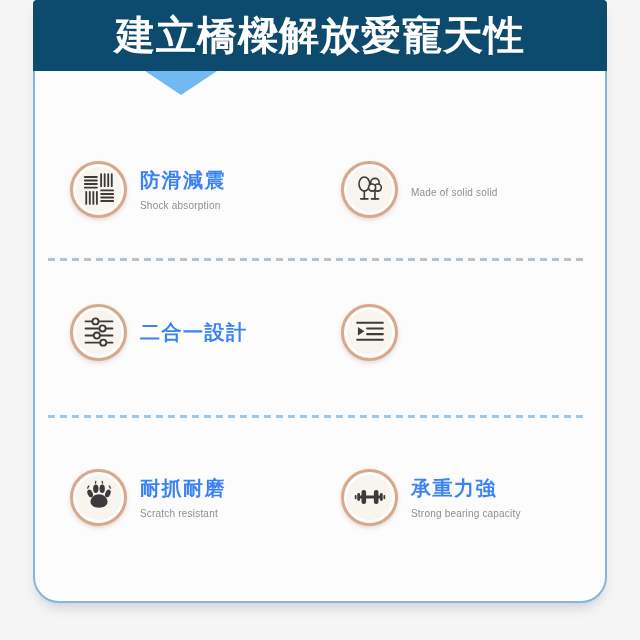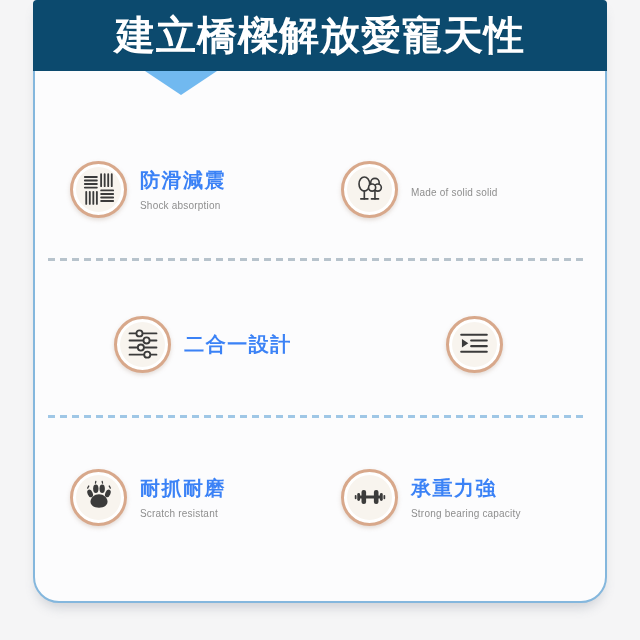--- a/index.html
+++ b/index.html
@@ -35,21 +35,21 @@
     position:absolute; left:13px; width:538px; height:3px;
     background:repeating-linear-gradient(90deg, var(--dc) 0 7px, transparent 7px 12px);
   }
   .d1 { top:256px; --dc:#b7c3cc; }
   .d2 { top:413px; --dc:#9fc7e6; }
   .feature {
     position:absolute; width:266px; height:62px;
     display:flex; align-items:center; gap:13px;
   }
   .c0 { left:35px; } .c1 { left:306px; }
-  .r0 { top:156px; } .r1 { top:311px;justify-content:center; } .r2 { top:464px; }
+  .r0 { top:156px; } .r1 { top:299px; } .r2 { top:464px; }
   .icon-circle {
     width:57px; height:57px; border-radius:50%;
     background:#f8f4ee;
     border:3px solid #d8a88b;
     box-shadow:inset 0 0 0 3px #ffffff, 0 2px 4px rgba(150,120,95,.25);
     display:flex; align-items:center; justify-content:center;
     flex:0 0 auto;
   }
   .icon-circle svg { display:block; }
   .f-text { display:flex; flex-direction:column; }

